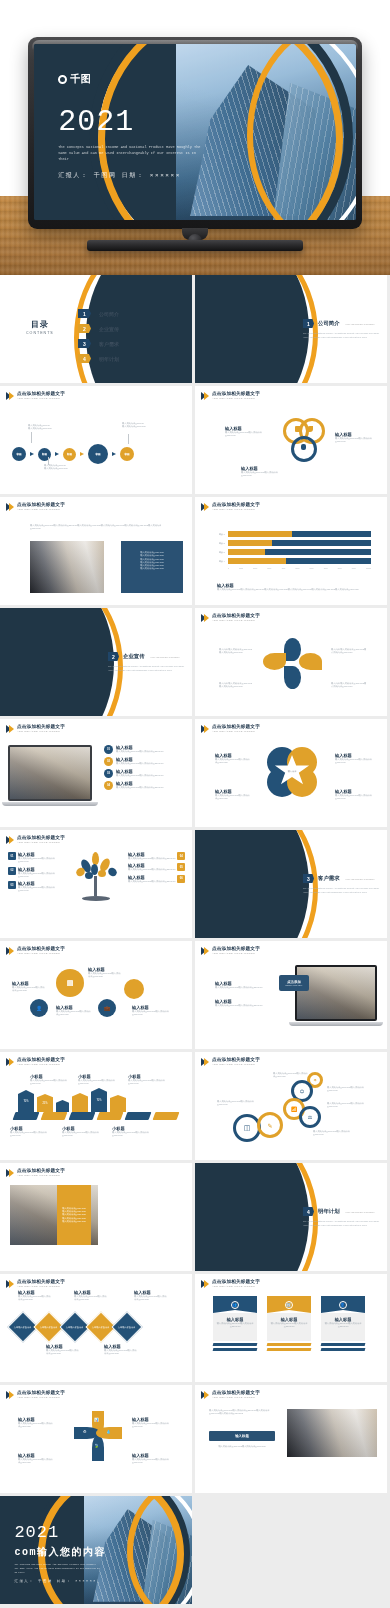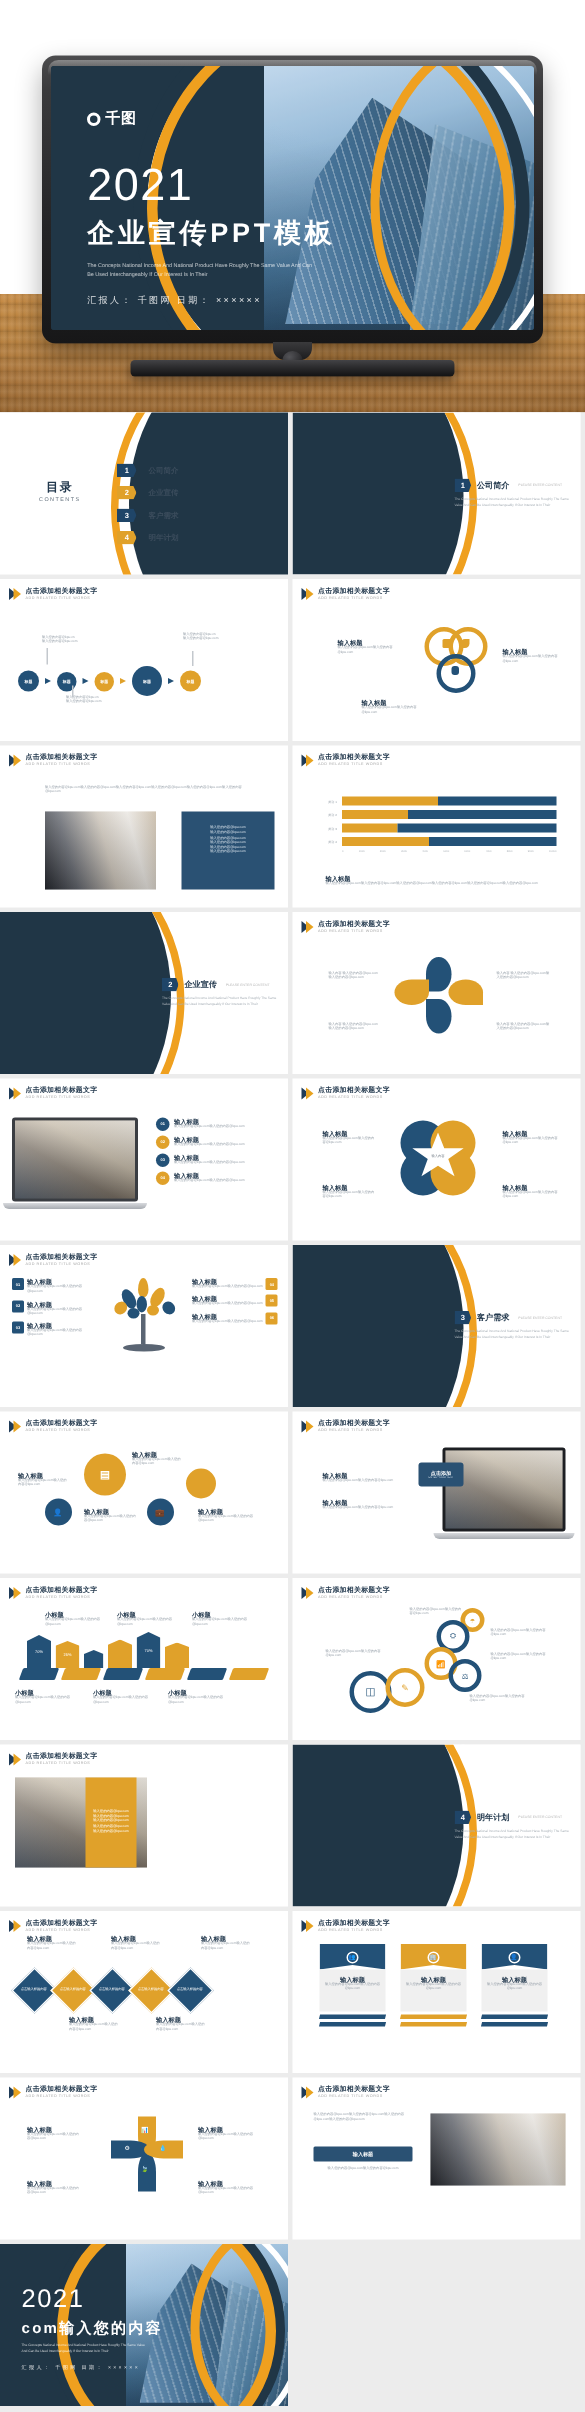--- a/index.html
+++ b/index.html
@@ -89,21 +89,21 @@
     border-radius: 50%; border: 9px solid #203646;
   }
   .cover .swoosh-gold {
     position:absolute; right:4%; top:-20%; width: 76%; height: 148%;
     border-radius: 50%; border: 7px solid #efa01f;
   }
   .cover .swoosh-gold2 {
     position:absolute; right:-24%; top:-14%; width: 58%; height: 132%;
     border-radius: 50%; border: 6px solid #efa01f;
   }
-  .cover .cov-text { position: absolute; left: 7.5%; top: 16%; z-index: 5; }
+  .cover .cov-text { position: absolute; left: 7.5%; top: 16%; z-index: 5; font-family: Liberation Mono, monospace; }
   .cov-logo { display:flex; align-items:center; gap:3px; margin-bottom: 14%; }
   .cov-logo .ring {
     width: 9px; height: 9px; border-radius: 50%;
     border: 2.4px solid #fff; display:inline-block;
   }
   .cov-logo .lt { color: #fff; font-size: 10px; font-weight: 700; letter-spacing: .5px; }
   .cov-year { color:#ffffff; font-size: 30px; font-weight: 400; line-height: 1; letter-spacing: 1px; }
   .cov-title { color:#ffffff; font-size: 18px; font-weight: 700; letter-spacing: 2.5px; margin-top: 4px; }
   .cov-sub { color: rgba(255,255,255,.72); font-size: 3.6px; line-height: 1.7; margin-top: 7px; max-width: 150px; }
   .cov-meta { color: rgba(255,255,255,.86); font-size: 6px; letter-spacing: 1.6px; margin-top: 9px; }
@@ -221,21 +221,20 @@
           <div class="swoosh-white"></div>
           <div class="swoosh-navy"></div>
           <div class="swoosh-gold"></div>
           <div class="swoosh-gold2"></div>
           <div class="cov-text">
             <div class="cov-logo">
               <span class="ring"></span>
               <span class="lt">千图</span>
             </div>
             <div class="cov-year">2021</div>
-            <div class="cov-title">企业宣传PPT模板</div>
             <div class="cov-sub">The Concepts National Income And National Product Have Roughly The Same Value And Can Be Used Interchangeably If Our Interest Is In Their</div>
             <div class="cov-meta">汇报人： 千图网  日期： ××××××</div>
           </div>
         </div>
       </div>
     </div>
     <div class="tv-stand-neck"></div>
     <div class="tv-stand-knob"></div>
     <div class="tv-stand-base"></div>
   </div>

